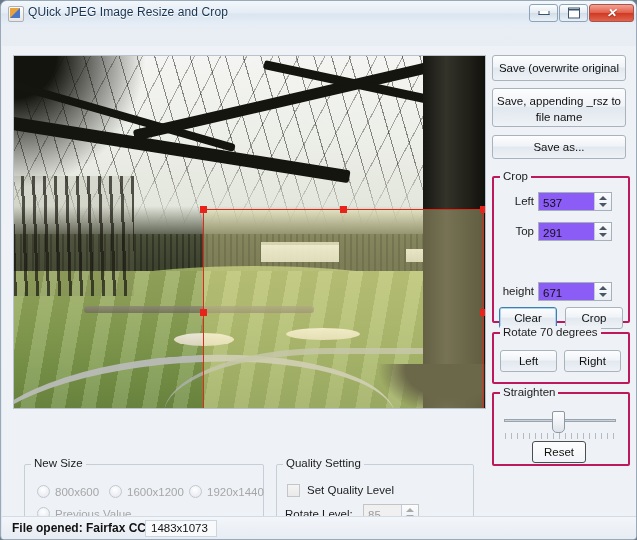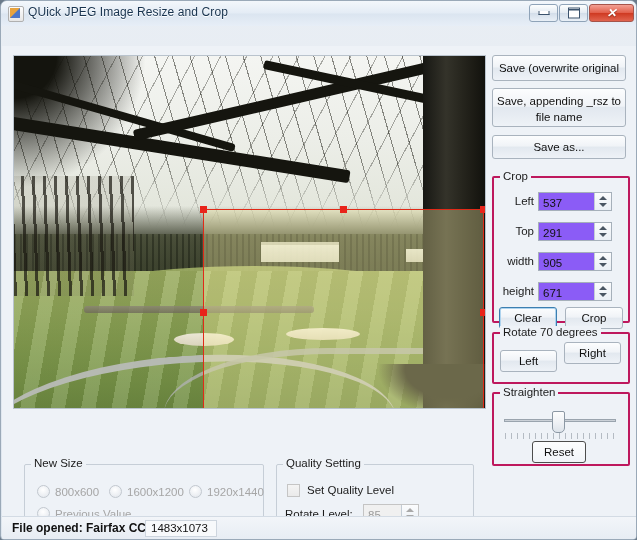--- a/index.html
+++ b/index.html
@@ -278,50 +278,40 @@
           <div class="fieldlabel" style="left:0;width:40px;top:3px">Top</div>
           <div class="spin" style="left:44px;top:0;width:74px">
             <input value="291" style="">
             <span class="arrows">
                 <b class="up"></b>
                 <b class="dn"></b>
               </span>
           </div>
         </div>
 
-        <div class="fieldrow" style="top:74px">
-          <div class="fieldlabel" style="left:0;width:40px;top:3px">width</div>
-          <div class="spin" style="left:44px;top:0;width:74px">
-            <input value="905" style="">
-            <span class="arrows">
-                <b class="up"></b>
-                <b class="dn"></b>
-              </span>
-          </div>
-        </div>
 
         <div class="fieldrow" style="top:104px">
           <div class="fieldlabel" style="left:0;width:40px;top:3px">height</div>
           <div class="spin" style="left:44px;top:0;width:74px">
             <input value="671" style="">
             <span class="arrows">
                 <b class="up"></b>
                 <b class="dn"></b>
               </span>
           </div>
         </div>
 
         <div class="btn btn-sm focus" style="left:5px;top:129px;width:58px">Clear</div>
         <div class="btn btn-sm" style="left:71px;top:129px;width:58px">Crop</div>
       </div>
 
       <div class="group" id="grp-rotate">
         <div class="grp-title">Rotate 70 degrees</div>
         <div class="btn btn-sm" style="left:6px;top:16px;width:57px">Left</div>
-        <div class="btn btn-sm" style="left:70px;top:8px;width:57px">Right</div>
+        <div class="btn btn-sm" style="left:70px;top:16px;width:57px">Right</div>
       </div>
 
       <div class="group" id="grp-straighten">
         <div class="grp-title">Straighten</div>
         <div class="slider-track"></div>
         <div class="slider-thumb"></div>
         <div class="ticks"></div>
         <div class="btn btn-sm" style="left:38px;top:47px;width:54px;background:linear-gradient(#fcfdfe,#f1f4f8);border-color:#4d4d4d">Reset</div>
       </div>
     </div>

